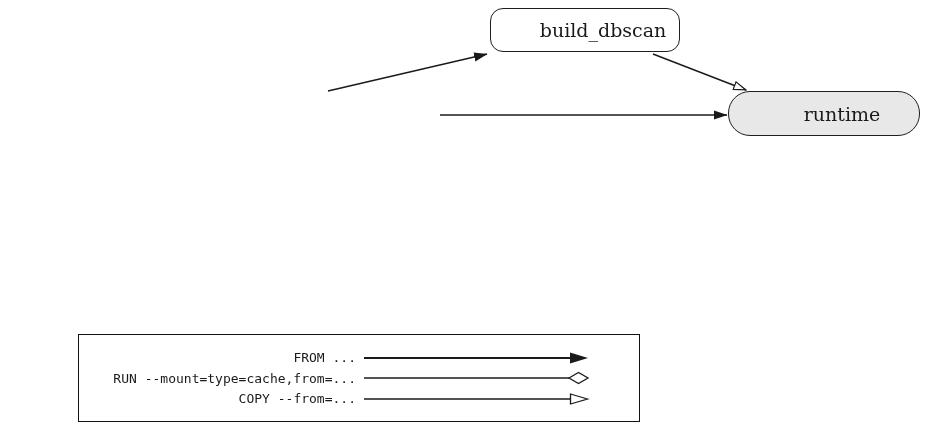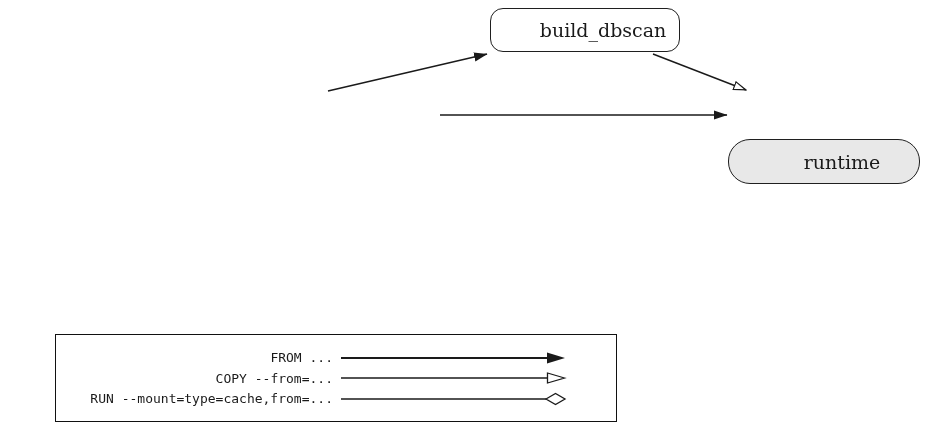--- a/index.html
+++ b/index.html
@@ -52,25 +52,24 @@
     background: #ffffff;
   }
   .node-runtime {
     left: 728px;
     top: 91px;
     width: 192px;
     height: 45px;
     border: 1.5px solid #1f1f1f;
     border-radius: 22px;
     background: #e8e8e8;
-    margin-top: 48px;
   }
   .legend {
     position: absolute;
-    left: 55px;
+    left: 78px;
     top: 334px;
     width: 562px;
     height: 88px;
     border: 1.6px solid #111111;
     box-sizing: border-box;
     display: flex;
     flex-direction: column;
     justify-content: center;
     background: #ffffff;
   }
@@ -125,30 +124,30 @@
 
     <div class="legend-row">
       <span class="legend-label">FROM ...</span>
       <svg class="legend-arrow" width="230" height="16" viewBox="0 0 230 16" xmlns="http://www.w3.org/2000/svg">
         <line x1="1" y1="8" x2="210" y2="8" stroke="#1a1a1a" stroke-width="2.2"></line>
         <polygon points="225,8 207,2.5 207,13.5" fill="#1a1a1a"></polygon>
       </svg>
     </div>
 
     <div class="legend-row">
+      <span class="legend-label">RUN --mount=type=cache,from=...</span>
+      <svg class="legend-arrow" width="230" height="16" viewBox="0 0 230 16" xmlns="http://www.w3.org/2000/svg">
+        <line x1="1" y1="8" x2="206" y2="8" stroke="#1a1a1a" stroke-width="1.3"></line>
+        <polygon points="206,8 215.5,2.5 225,8 215.5,13.5" fill="#ffffff" stroke="#1a1a1a" stroke-width="1.3"></polygon>
+      </svg>
+    </div>
+
+    <div class="legend-row">
       <span class="legend-label">COPY --from=...</span>
       <svg class="legend-arrow" width="230" height="16" viewBox="0 0 230 16" xmlns="http://www.w3.org/2000/svg">
         <line x1="1" y1="8" x2="208" y2="8" stroke="#1a1a1a" stroke-width="1.3"></line>
         <polygon points="224.5,8 207.5,3 207.5,13" fill="#ffffff" stroke="#1a1a1a" stroke-width="1.3"></polygon>
-      </svg>
-    </div>
-
-    <div class="legend-row">
-      <span class="legend-label">RUN --mount=type=cache,from=...</span>
-      <svg class="legend-arrow" width="230" height="16" viewBox="0 0 230 16" xmlns="http://www.w3.org/2000/svg">
-        <line x1="1" y1="8" x2="206" y2="8" stroke="#1a1a1a" stroke-width="1.3"></line>
-        <polygon points="206,8 215.5,2.5 225,8 215.5,13.5" fill="#ffffff" stroke="#1a1a1a" stroke-width="1.3"></polygon>
       </svg>
     </div>
 
   </div>
 
 </div>
 
 </body></html>

